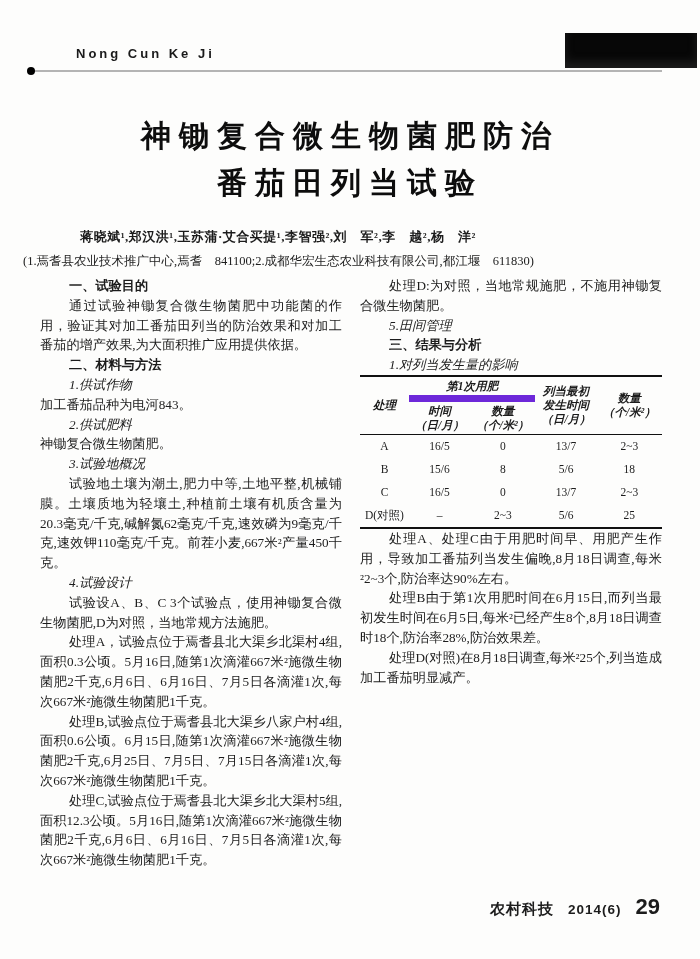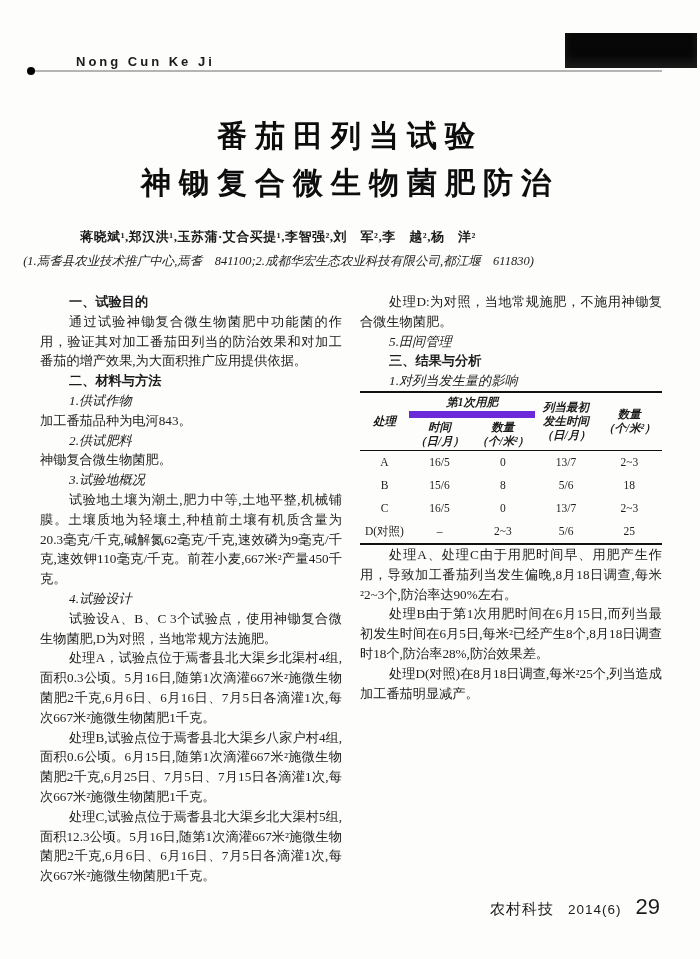--- a/index.html
+++ b/index.html
@@ -3,21 +3,21 @@
 <meta charset="utf-8">
 <style>
   html,body{margin:0;padding:0;background:#e9e9e9;}
   .page{
     position:relative;width:700px;height:959px;background:#fdfdfc;
     font-family:"Liberation Serif",serif;color:#1c1c1c;overflow:hidden;
     margin:0 auto;
   }
   
   .masthead-pinyin{
-    position:absolute;left:76px;top:54px;
+    position:absolute;left:76px;top:46px;
     font-family:"Liberation Sans",sans-serif;font-weight:bold;
     font-size:13px;letter-spacing:3px;color:#1a1a1a;
   }
   .head-rule{position:absolute;left:34px;top:70px;width:628px;height:2px;background:#b4b4b4;}
   .head-dot{position:absolute;left:27px;top:67px;width:8px;height:8px;background:#000;border-radius:50%;}
   .head-banner{
     position:absolute;left:565px;top:33px;width:132px;height:35px;background:#070707;
     box-shadow:inset 0 -6px 10px rgba(70,70,70,.35);
   }
   
@@ -25,25 +25,25 @@
     position:absolute;left:0;top:112px;width:700px;text-align:center;
     font-family:"Liberation Sans",sans-serif;font-weight:bold;
     font-size:30px;line-height:47px;letter-spacing:8px;color:#0d0d0d;
   }
   .authors{
     position:absolute;left:0;top:228px;width:556px;text-align:center;
     font-size:13px;font-weight:bold;letter-spacing:.5px;
   }
   .affiliation{
     position:absolute;left:0;top:253px;width:557px;text-align:center;
-    font-size:12.5px;font-style:italic;
+    font-size:12.5px;
   }
   
   .columns{
-    position:absolute;left:40px;top:292px;width:622px;
+    position:absolute;left:40px;top:276px;width:622px;
     display:flex;gap:18px;justify-content:flex-end;
   }
   .col{flex:1;min-width:0;font-size:13.2px;line-height:19.8px;text-align:justify;}
   .col p{margin:0;}
   .p  {text-indent:2.2em;}
   .p0 {text-indent:0;}
   .h2 {font-weight:bold;text-indent:2.2em;}
   .sub{font-style:italic;text-indent:2.2em;}
   
   .tbl-caption{
@@ -59,39 +59,39 @@
   table.t1 th{
     font-weight:bold;font-style:italic;text-align:center;vertical-align:middle;
     padding:2px 1px;white-space:pre-line;line-height:14px;
   }
   table.t1 th.grp{border-bottom:7px solid #6d28d9;}
   table.t1 td{text-align:center;padding:4.5px 1px;line-height:14px;}
   
   .footer{
     position:absolute;right:40px;top:894px;
     display:flex;align-items:baseline;gap:14px;
-    font-family:"Liberation Sans",sans-serif;font-weight:normal;
+    font-family:"Liberation Sans",sans-serif;font-weight:bold;
   }
   .footer .jname{font-size:15px;letter-spacing:1px;}
   .footer .issue{font-size:13.5px;letter-spacing:1px;}
   .footer .pageno{font-size:22px;letter-spacing:0;}
 </style>
 </head>
 <body>
 
 <div class="page">
 
   <div class="masthead-pinyin">Nong Cun Ke Ji</div>
   <div class="head-rule"></div>
   <div class="head-dot"></div>
   <div class="head-banner"></div>
 
   <div class="art-title">
+    <div>神锄复合微生物菌肥防治</div>
     <div>番茄田列当试验</div>
-    <div>神锄复合微生物菌肥防治</div>
   </div>
 
   <div class="authors">蒋晓斌¹,郑汉洪¹,玉苏蒲·艾合买提¹,李智强²,刘　军²,李　越²,杨　洋²</div>
   <div class="affiliation">(1.焉耆县农业技术推广中心,焉耆　841100;2.成都华宏生态农业科技有限公司,都江堰　611830)</div>
 
   <div class="columns">
 
     <div class="col">
       <p class="h2">一、试验目的</p>
       <p class="p">通过试验神锄复合微生物菌肥中功能菌的作用，验证其对加工番茄田列当的防治效果和对加工番茄的增产效果,为大面积推广应用提供依据。</p>

